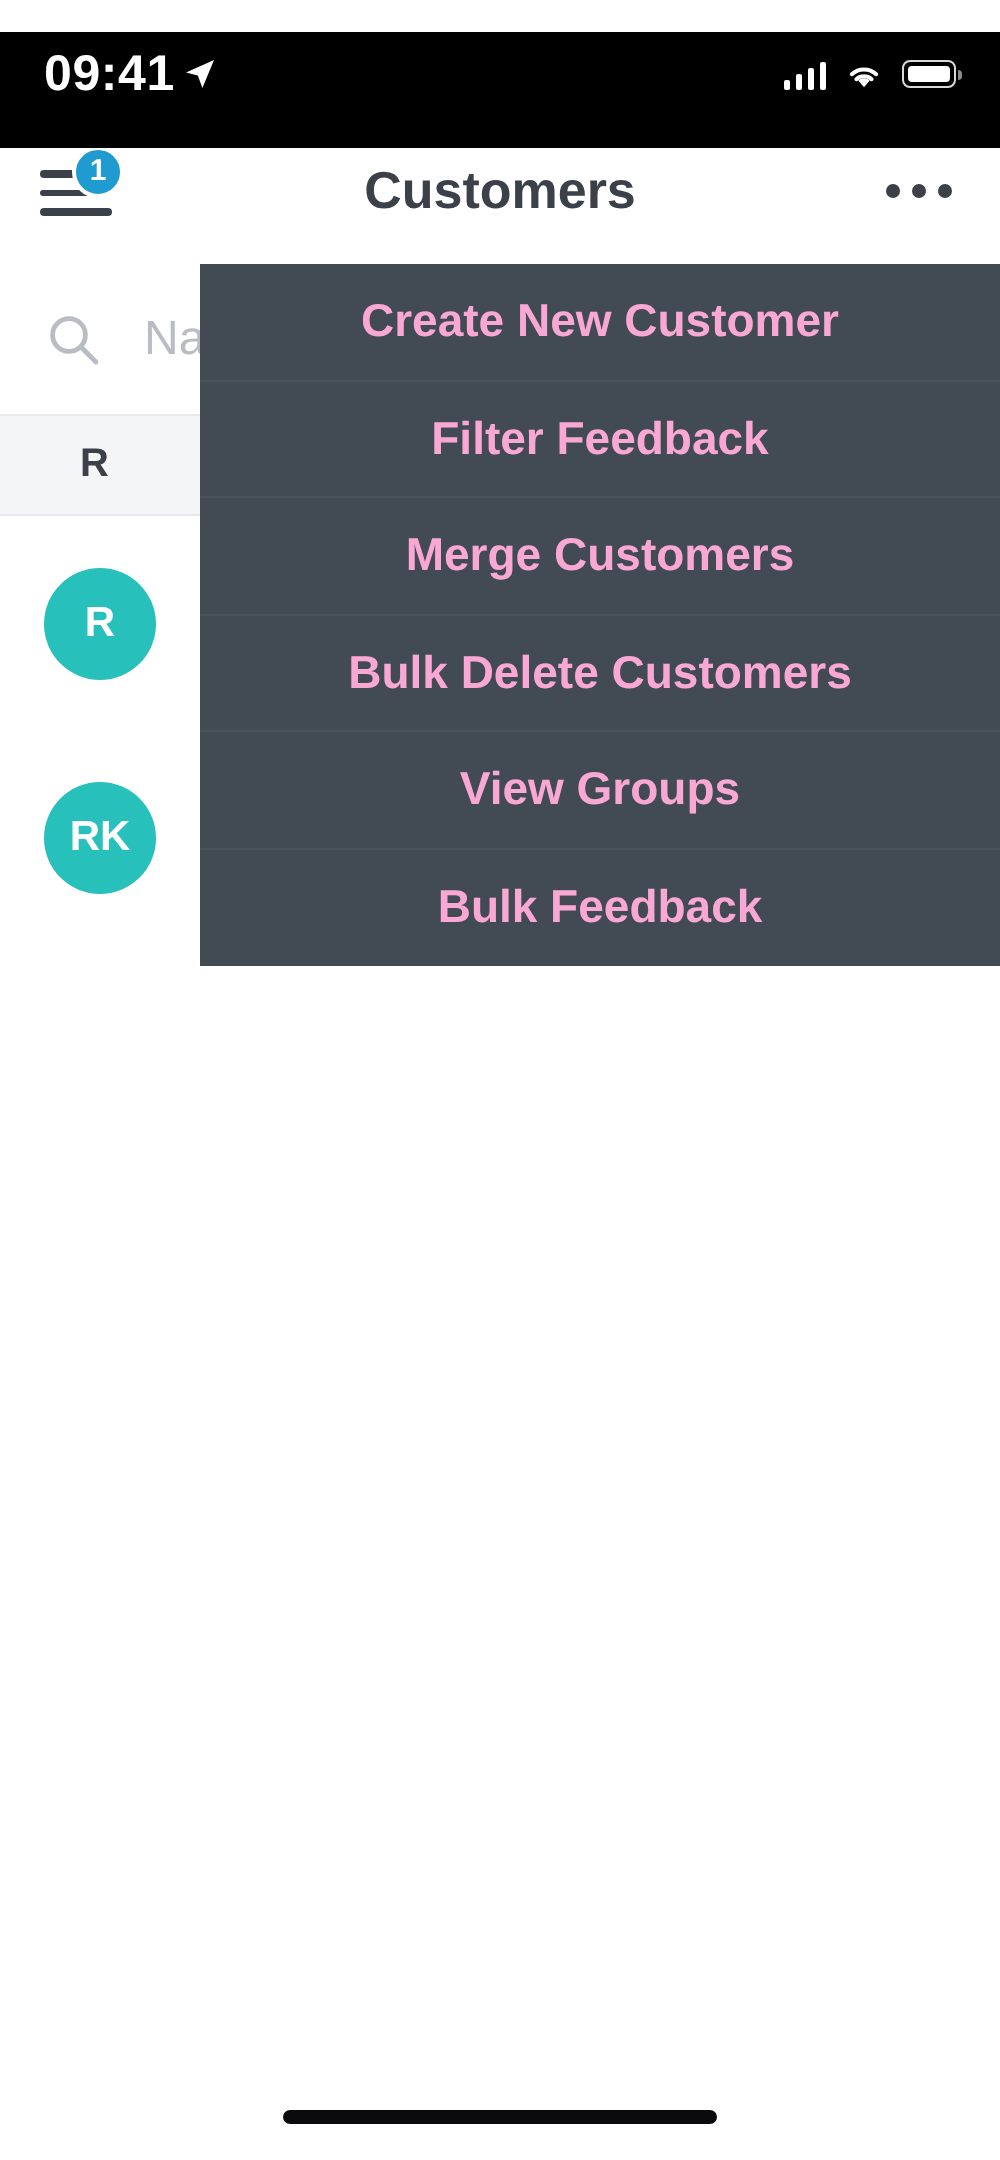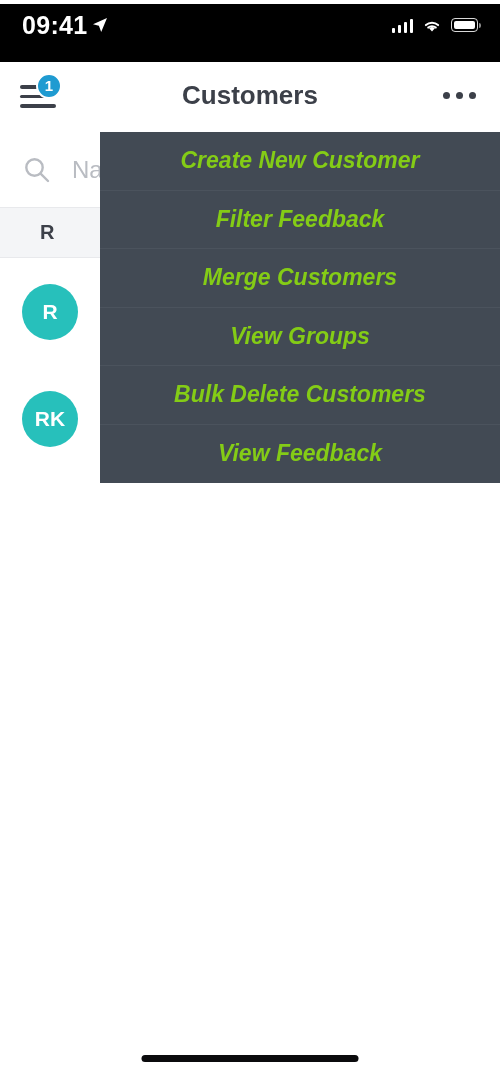--- a/index.html
+++ b/index.html
@@ -11,21 +11,21 @@
   }
   #phone {
     position:relative;
     width:500px; height:1080px;
     background:#ffffff;
     overflow:hidden;
   }
 
   
   .statusbar {
-    position:absolute; top:4px; left:0;
+    position:absolute; top:16px; left:0;
     width:500px; height:58px;
     background:#000000;
     display:flex; align-items:center; justify-content:space-between;
     padding:0 22px 16px 22px;
     z-index:40;
   }
   .sb-left { display:flex; align-items:center; gap:5px; }
   .sb-time {
     color:#ffffff; font-size:25px; font-weight:bold;
     letter-spacing:0.3px; line-height:1;
@@ -155,25 +155,24 @@
   .menu {
     position:absolute;
     left:100px; top:132px;
     width:400px;
     background:#424a54;
     z-index:30;
   }
   .menu-item {
     height:58.5px; width:100%;
     display:flex; align-items:center; justify-content:center;
-    color:#84cc16; font-size:23px; font-weight:bold;
+    color:#f9a8d4; font-size:23px; font-weight:bold;
     border-bottom:1px solid #4b535d;
     padding:0 14px;
     white-space:nowrap;
-    font-style:italic;
   }
   .menu-item:last-child { border-bottom:none; }
 
   
   .home-ind {
     position:absolute; left:50%; bottom:18px;
     transform:translateX(-50%);
     width:217px; height:7px; border-radius:4px;
     background:#0b0b0d;
     z-index:45;
@@ -252,20 +251,20 @@
         </div>
       </div>
     </div>
 
   </div>
 
   <div class="menu">
     <div class="menu-item">Create New Customer</div>
     <div class="menu-item">Filter Feedback</div>
     <div class="menu-item">Merge Customers</div>
+    <div class="menu-item">Bulk Delete Customers</div>
     <div class="menu-item">View Groups</div>
-    <div class="menu-item">Bulk Delete Customers</div>
-    <div class="menu-item">View Feedback</div>
+    <div class="menu-item">Bulk Feedback</div>
   </div>
 
   <div class="home-ind"></div>
 
 </div>
 
 </body></html>

